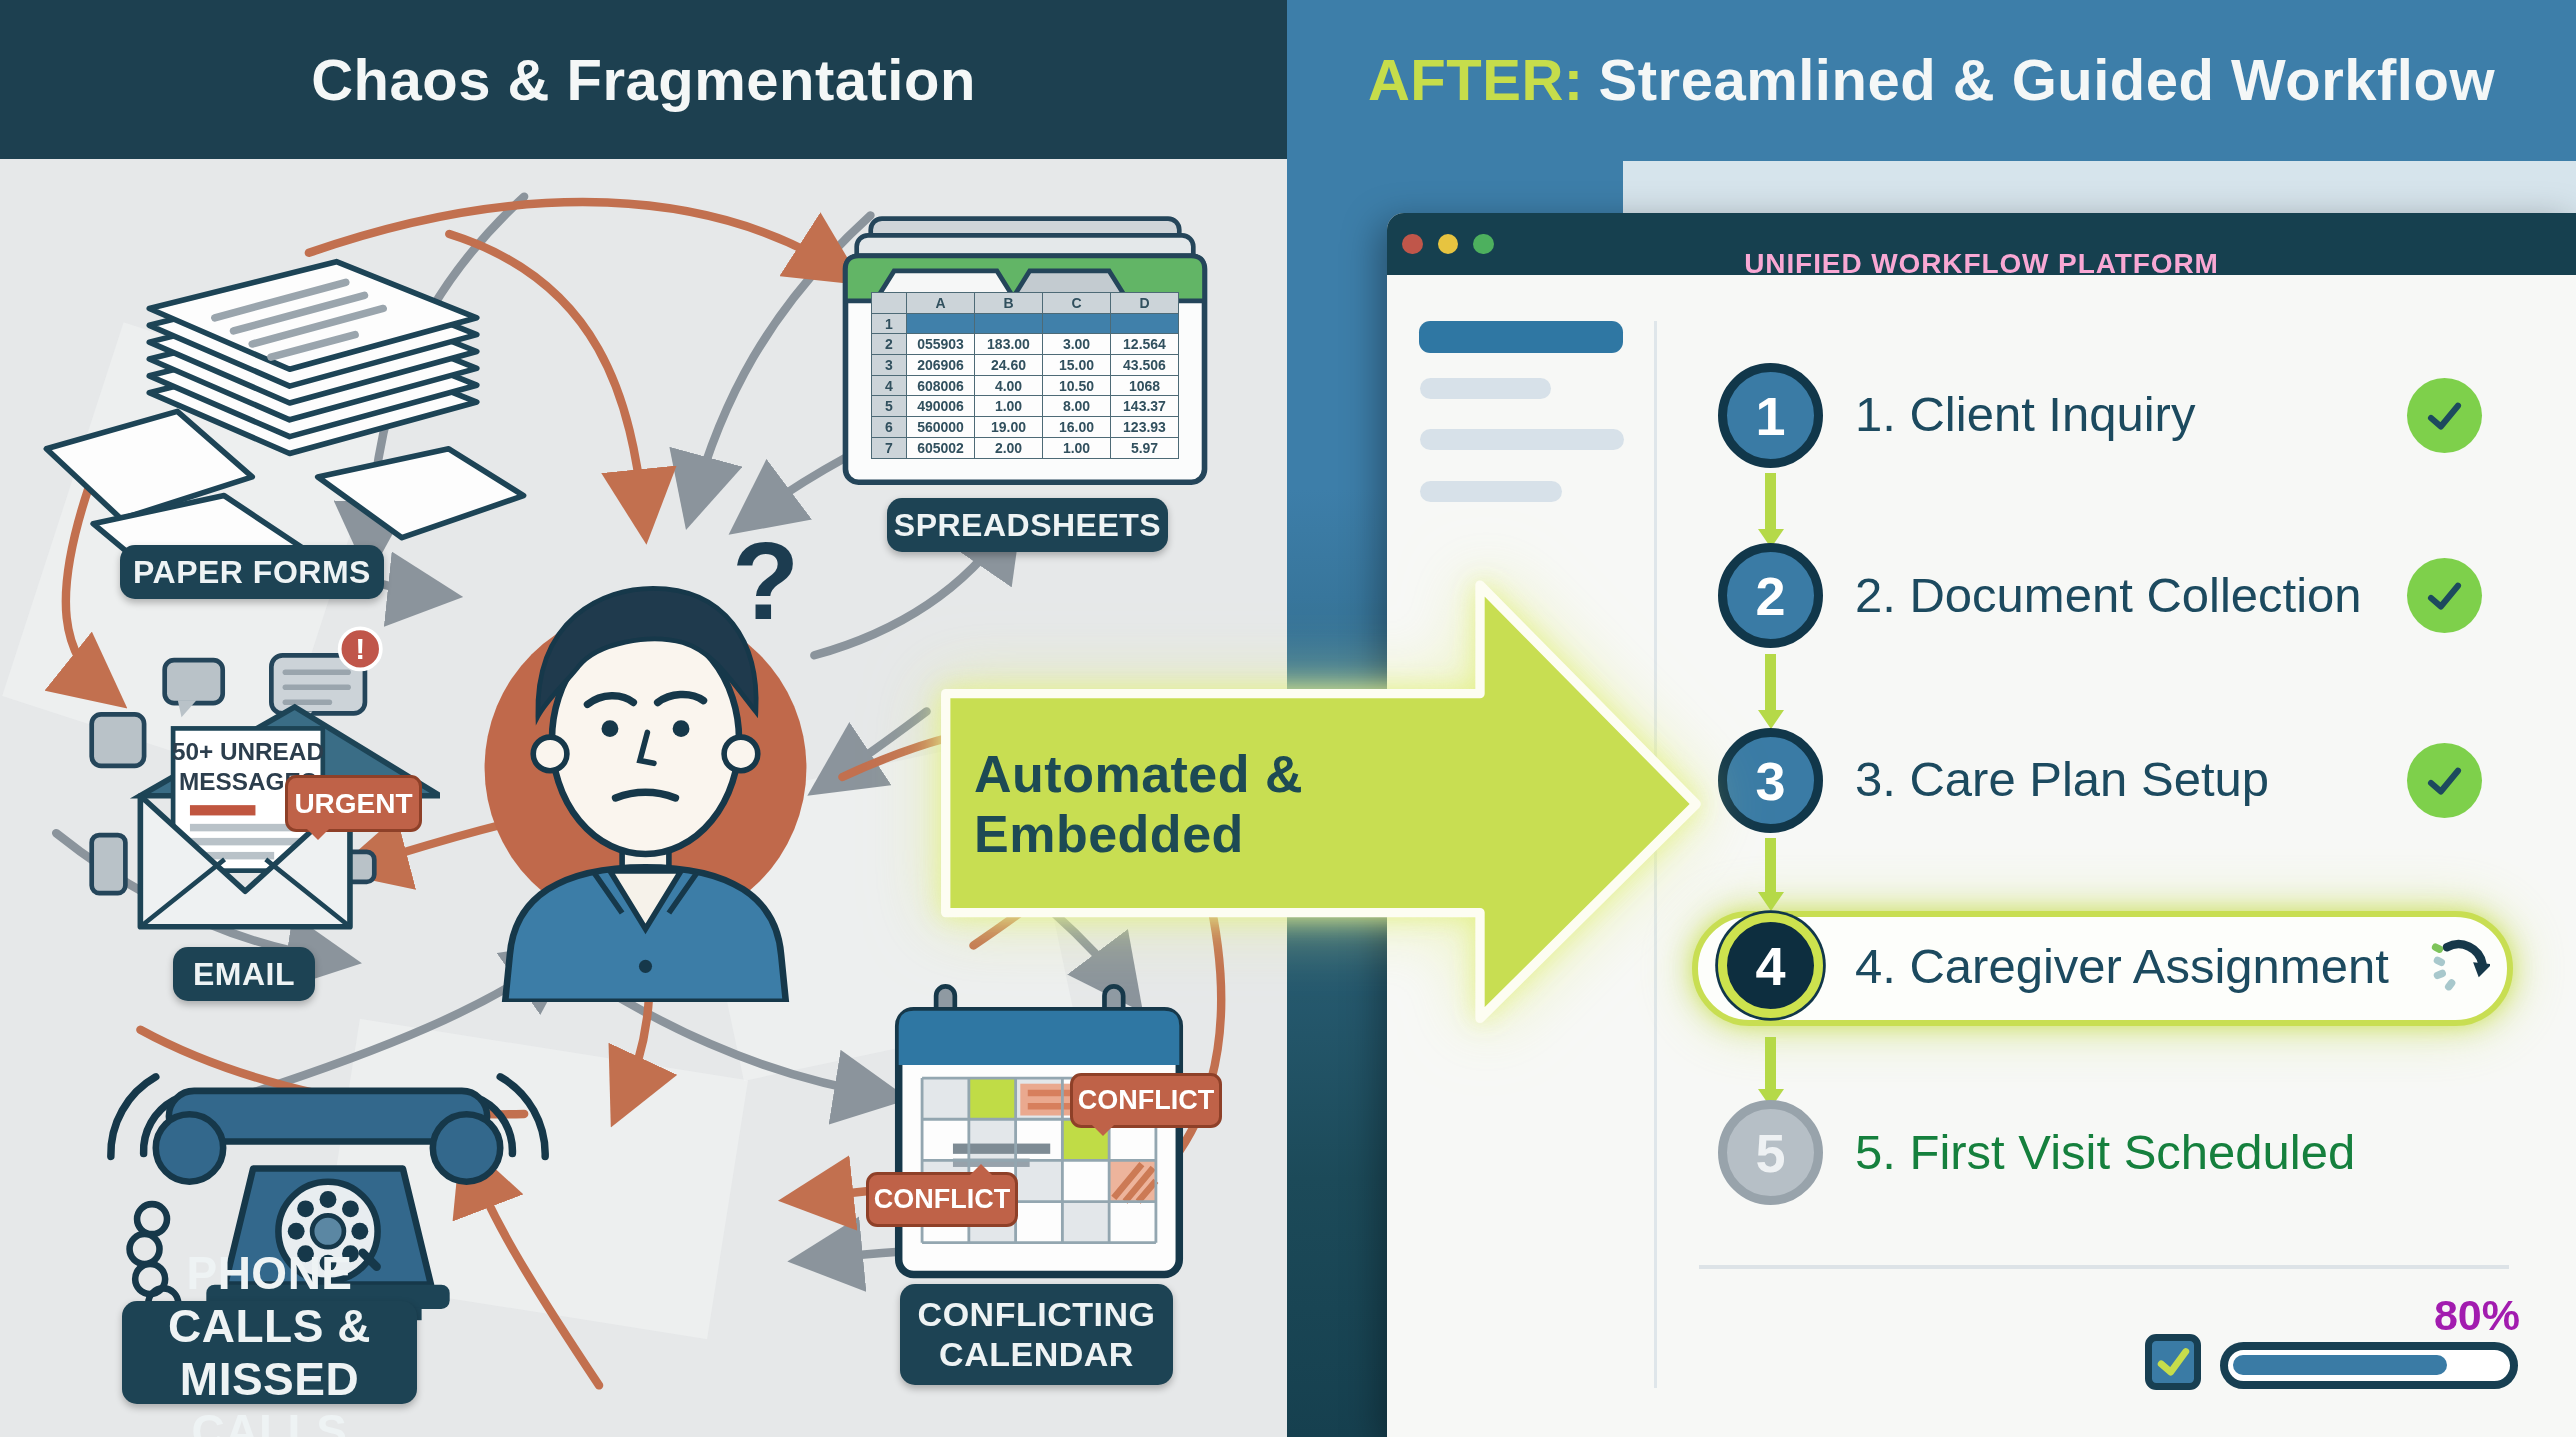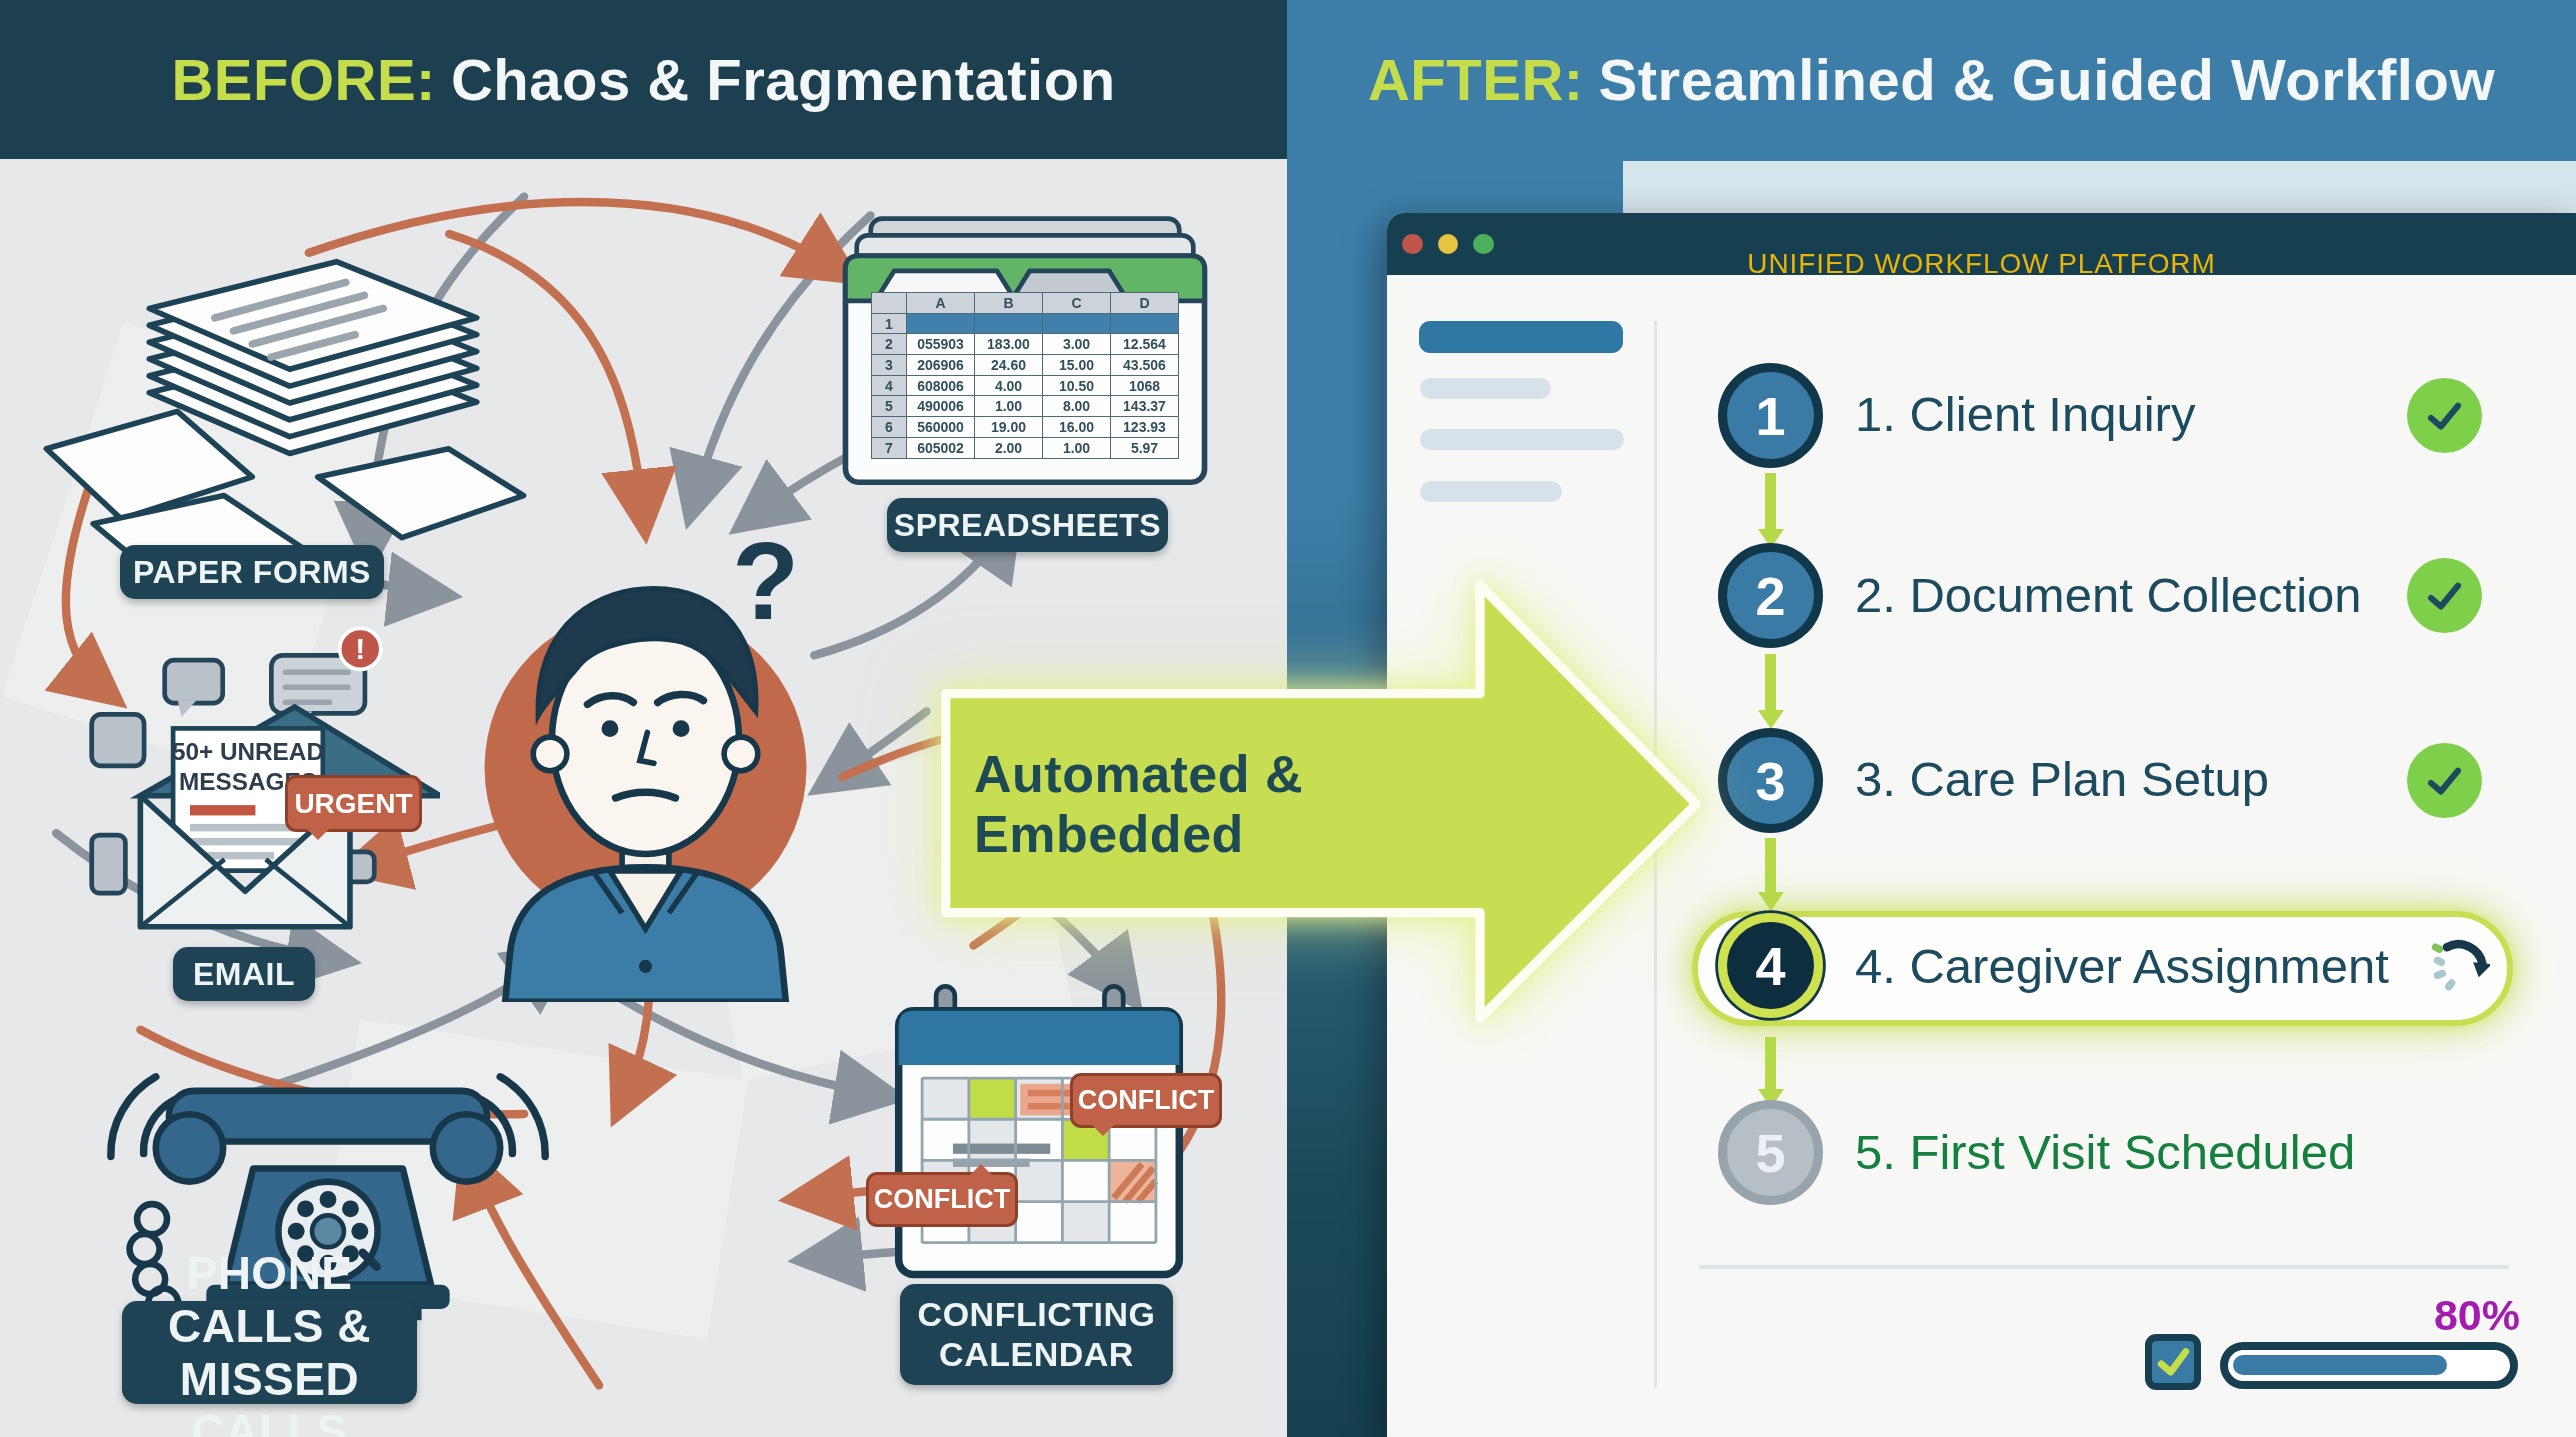--- a/index.html
+++ b/index.html
@@ -35,21 +35,21 @@
   .right-panel{position:absolute;left:1287px;top:0;width:1289px;height:1438px;
     background:linear-gradient(180deg,#3d7ea9 0%,#3d7ea9 34%,#2a6078 62%,#1c4a59 82%,#16404f 100%);}
   .right-header{position:absolute;left:0;top:0;width:1289px;height:159px;display:flex;align-items:center;
     justify-content:center;font-size:58px;font-weight:bold;color:#f4f7f7;letter-spacing:0.5px;}
   .lightband{position:absolute;left:336px;top:161px;width:953px;height:52px;background:#d6e4ec;}
   .window{position:absolute;left:100px;top:213px;width:1189px;height:1224px;background:#f7f8f6;
     border-top-left-radius:17px;box-shadow:-7.5px 9.4px 37px rgba(0,0,0,.35);z-index:10;}
   .titlebar{position:absolute;left:0;top:0;width:100%;height:62px;background:#16404f;
     border-top-left-radius:17px;display:flex;align-items:center;}
   .tl-dot{width:20.6px;height:20.6px;border-radius:50%;margin-left:15px;}
-  .win-title{position:absolute;left:0;width:100%;text-align:center;color:#eab308;font-weight:normal;
+  .win-title{position:absolute;left:0;width:100%;text-align:center;color:#f9a8d4;font-weight:bold;
     font-size:28px;letter-spacing:0.9px;margin-top:39px;}
   .sbar{position:absolute;border-radius:11.2px;}
   .vdiv{position:absolute;left:267px;top:108px;width:2.8px;height:1067px;background:#dfe6ea;}
   .step-circle{position:absolute;width:105px;height:105px;border-radius:50%;box-sizing:border-box;
     display:flex;align-items:center;justify-content:center;font-size:54px;font-weight:bold;color:#fff;}
   .sc-done{background:#3a7ba5;border:9.4px solid #11374a;}
   .sc-active{background:#0d2e3f;border:9.4px solid #cde24e;box-shadow:0 0 0 2.8px #11374a;}
   .sc-pending{background:#b6bfc6;border:9.4px solid #98a3ab;color:#eef1f3;}
   .step-label{position:absolute;font-size:49px;font-weight:normal;color:#1c4a5f;white-space:nowrap;}
   .step-label.pending{color:#15803d;}
@@ -346,21 +346,20 @@
     </div>
     <div class="bubble tail-tr" style="left:866px;top:1172px;width:146px;height:49px;font-size:27px;">
       <span>CONFLICT</span>
     </div>
     <div class="pill" style="left:900px;top:1284px;width:273px;height:101px;font-size:34px;">
       <span>CONFLICTING</span>
       <span>CALENDAR</span>
     </div>
 
     <div class="left-header">
-      <span class="hl">BEFORE:</span>
       <span>Chaos &amp; Fragmentation</span>
     </div>
   </div>
 
   <div class="right-panel">
     <div class="right-header">
       <span class="hl">AFTER:</span>
       <span>Streamlined &amp; Guided Workflow</span>
     </div>
     <div class="lightband"></div>

